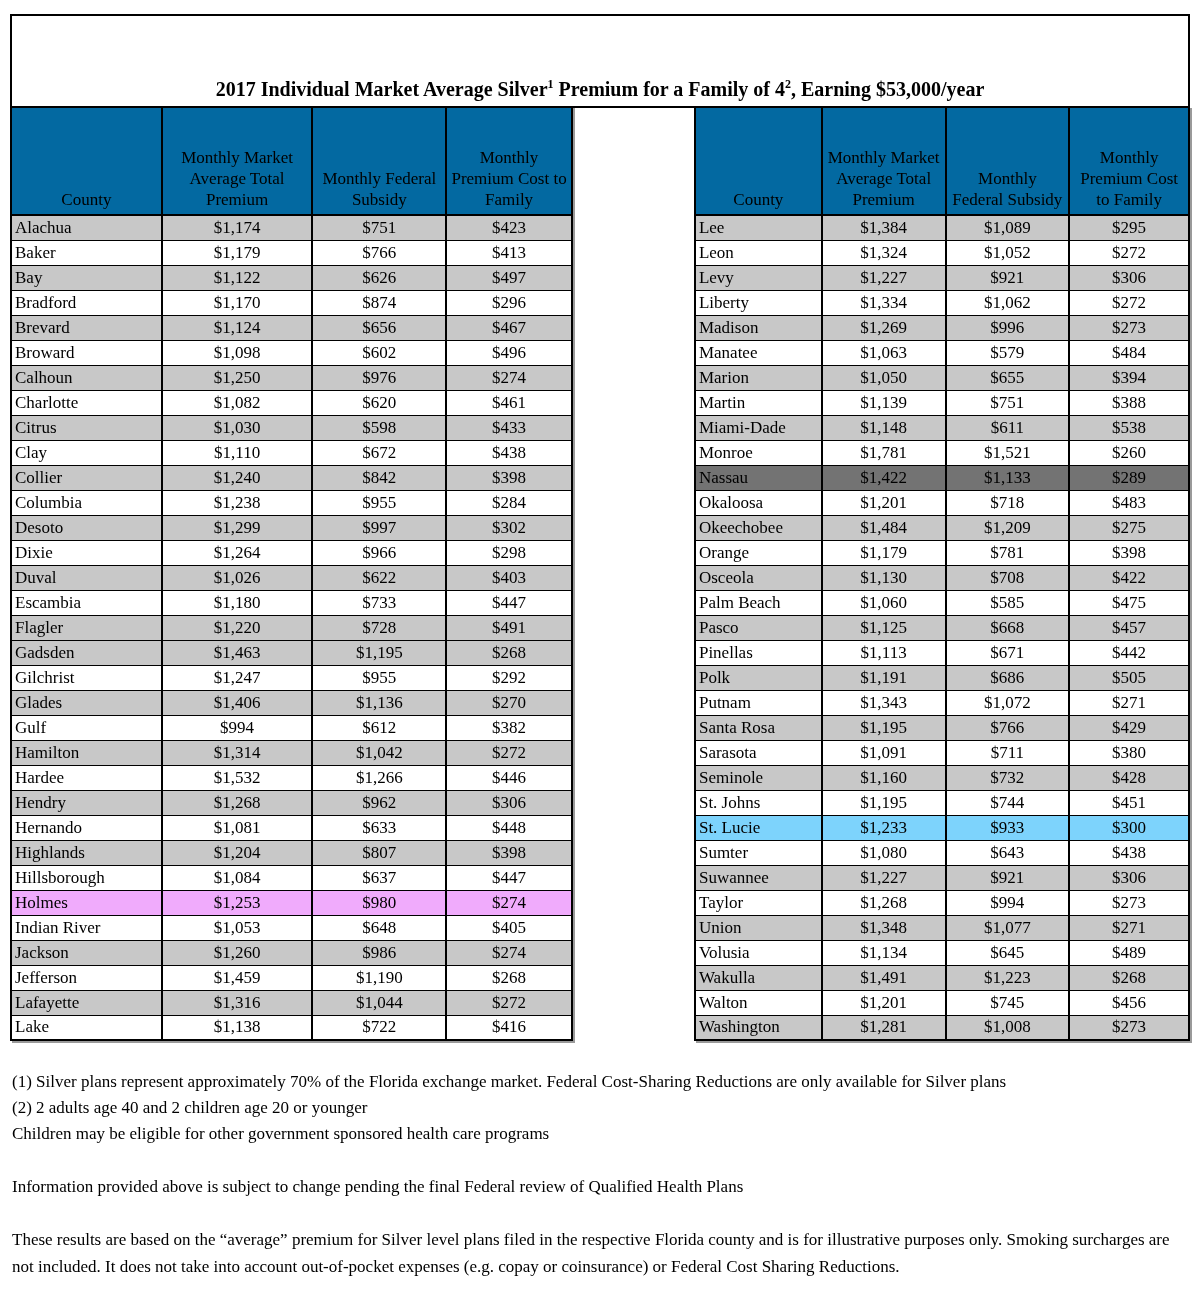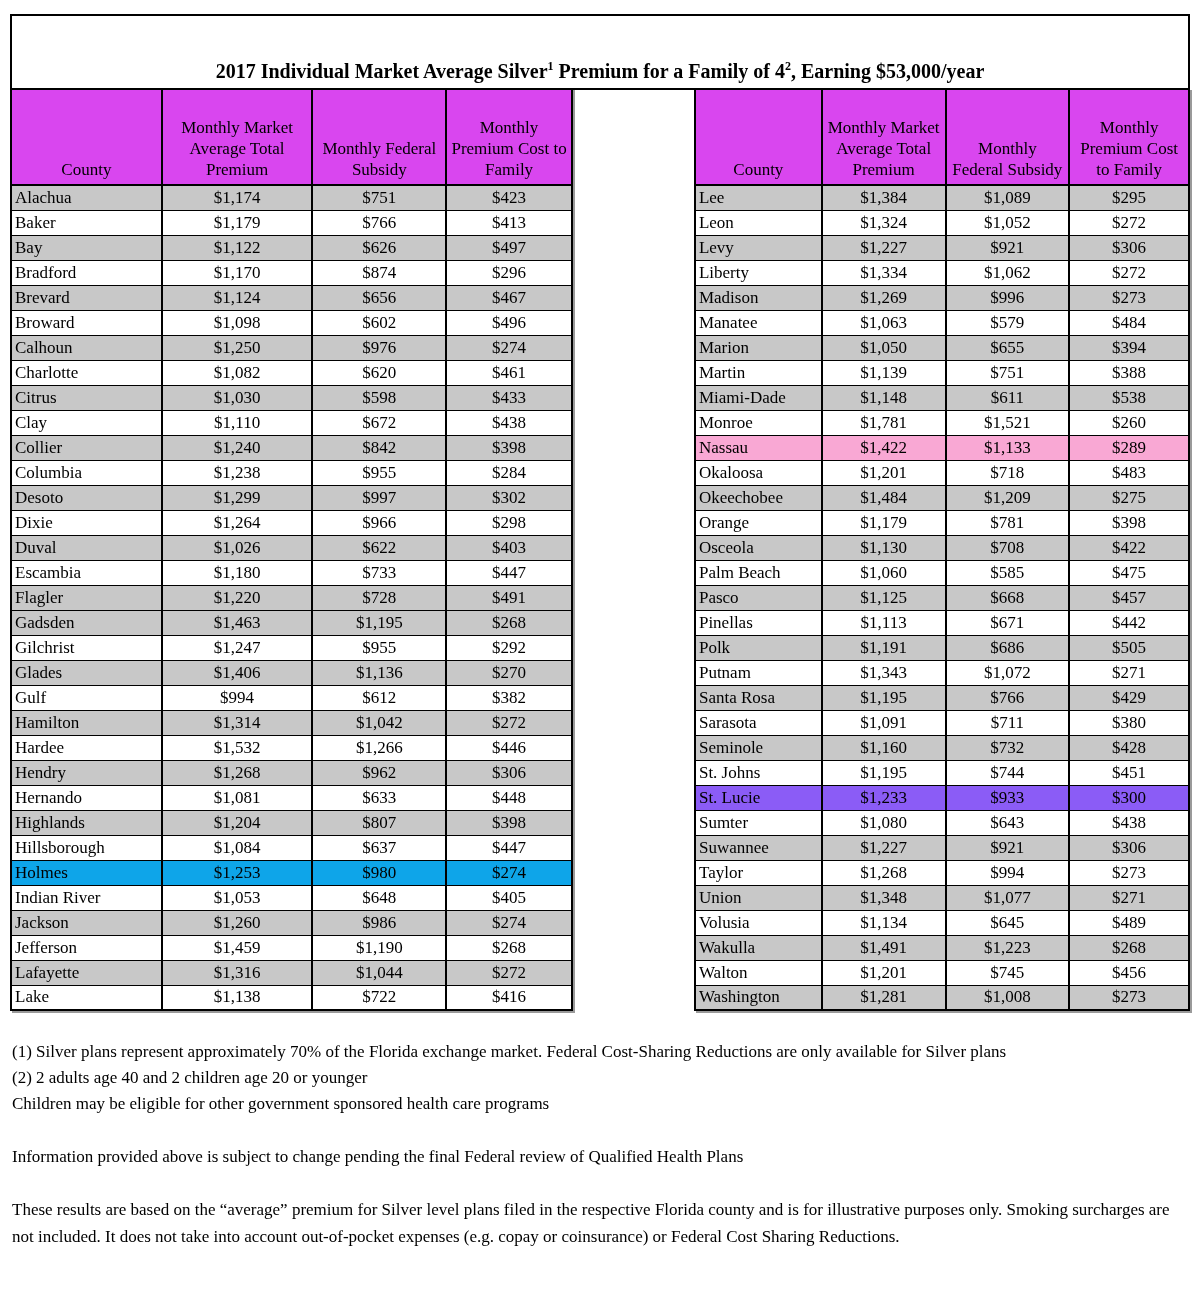--- a/index.html
+++ b/index.html
@@ -7,21 +7,21 @@
     margin: 0; padding: 0;
     width: 1200px; height: 1303px;
     background: #ffffff;
     color: #000000;
     font-family: "Liberation Serif", serif;
   }
   .sheet { position: relative; padding: 14px 10px 0 10px; width: 1200px; }
 
   .title-box {
     border: 2px solid #000;
-    height: 76px;
+    height: 94px;
     display: flex;
     align-items: flex-end;
     justify-content: center;
   }
   .title {
     font-weight: bold;
     font-size: 20px;
     padding-bottom: 5px;
     white-space: nowrap;
   }
@@ -41,29 +41,29 @@
   }
   table.tbl th, table.tbl td {
     border-left: 2px solid #000;
     border-right: 2px solid #000;
     border-top: 1px solid #000;
     border-bottom: 1px solid #000;
     overflow: hidden;
   }
   table.tbl { border: 2px solid #000; }
   table.tbl thead th {
-    height: 96px;
+    height: 108px;
     vertical-align: bottom;
     text-align: center;
     font-weight: normal;
     font-size: 17px;
     line-height: 21px;
     padding: 0 4px 4px 4px;
     border-bottom: 2px solid #000;
-    background: #d946ef;
+    background: #0369a1;
   }
   table.tbl td {
     height: 25px;
     font-size: 17px;
     padding: 0 2px;
     text-align: center;
     white-space: nowrap;
   }
   table.tbl td.county {
     text-align: left;
@@ -268,21 +268,21 @@
             <td>$1,204</td>
             <td>$807</td>
             <td>$398</td>
           </tr>
           <tr>
             <td class="county">Hillsborough</td>
             <td>$1,084</td>
             <td>$637</td>
             <td>$447</td>
           </tr>
-          <tr style="background: #0ea5e9;">
+          <tr style="background: #f0abfc;">
             <td class="county">Holmes</td>
             <td>$1,253</td>
             <td>$980</td>
             <td>$274</td>
           </tr>
           <tr>
             <td class="county">Indian River</td>
             <td>$1,053</td>
             <td>$648</td>
             <td>$405</td>
@@ -385,21 +385,21 @@
             <td>$1,148</td>
             <td>$611</td>
             <td>$538</td>
           </tr>
           <tr>
             <td class="county">Monroe</td>
             <td>$1,781</td>
             <td>$1,521</td>
             <td>$260</td>
           </tr>
-          <tr style="background: #f9a8d4;">
+          <tr style="background: #737373;">
             <td class="county">Nassau</td>
             <td>$1,422</td>
             <td>$1,133</td>
             <td>$289</td>
           </tr>
           <tr>
             <td class="county">Okaloosa</td>
             <td>$1,201</td>
             <td>$718</td>
             <td>$483</td>
@@ -469,21 +469,21 @@
             <td>$1,160</td>
             <td>$732</td>
             <td>$428</td>
           </tr>
           <tr>
             <td class="county">St. Johns</td>
             <td>$1,195</td>
             <td>$744</td>
             <td>$451</td>
           </tr>
-          <tr style="background: #8b5cf6; padding-left: 15px;">
+          <tr style="background: #7dd3fc; padding-left: 15px;">
             <td class="county">St. Lucie</td>
             <td>$1,233</td>
             <td>$933</td>
             <td>$300</td>
           </tr>
           <tr>
             <td class="county">Sumter</td>
             <td>$1,080</td>
             <td>$643</td>
             <td>$438</td>

